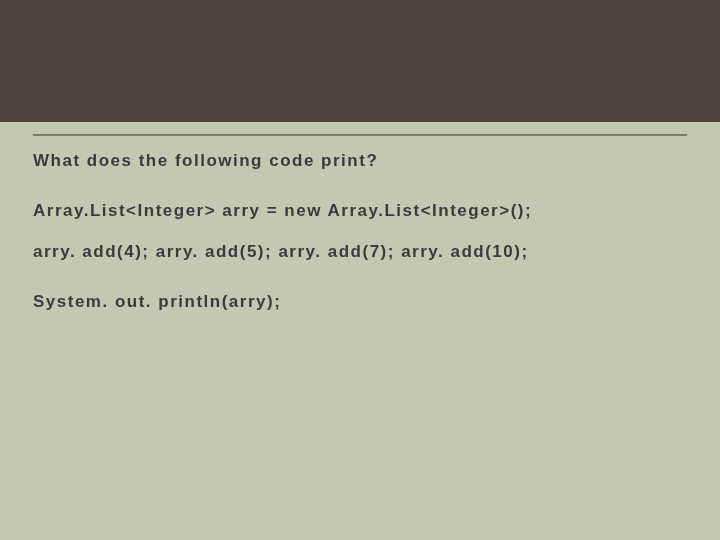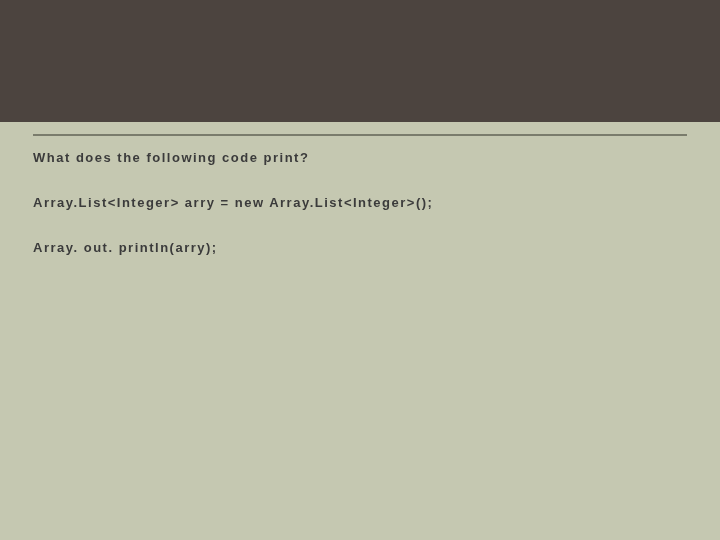--- a/index.html
+++ b/index.html
@@ -32,21 +32,21 @@
     width: 654px;
     height: 2px;
     background: #7a7c6c;
   }
   .content {
     position: absolute;
     top: 150px;
     left: 33px;
     right: 33px;
     color: #3b3b3b;
-    font-size: 13px;
+    font-size: 17px;
     font-weight: 700;
     letter-spacing: 1.5px;
     line-height: 1.3;
   }
   .para {
     margin-bottom: 28px;
   }
   .para .line {
     display: block;
   }
@@ -62,22 +62,23 @@
   <div class="divider"></div>
 
   <div class="content">
 
     <div class="para">
       <span class="line">What does the following code print?</span>
     </div>
 
     <div class="para tight">
       <span class="line">Array.List&lt;Integer&gt; arry = new Array.List&lt;Integer&gt;();</span>
+      <span class="line">arry. add(4); arry. add(5); arry. add(7); arry. add(10);</span>
     </div>
 
 
     <div class="para">
-      <span class="line">Array. out. println(arry);</span>
+      <span class="line">System. out. println(arry);</span>
     </div>
 
 
   </div>
 </div>
 
 </body></html>

